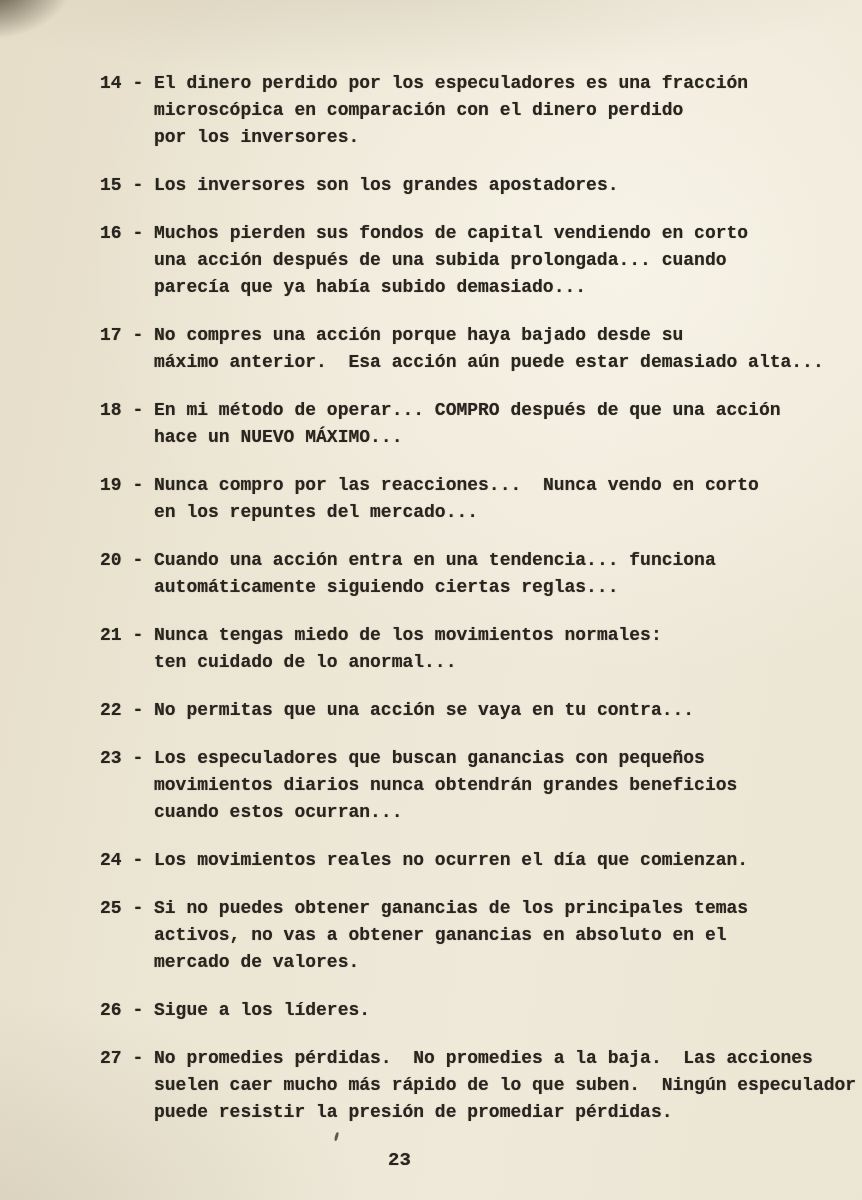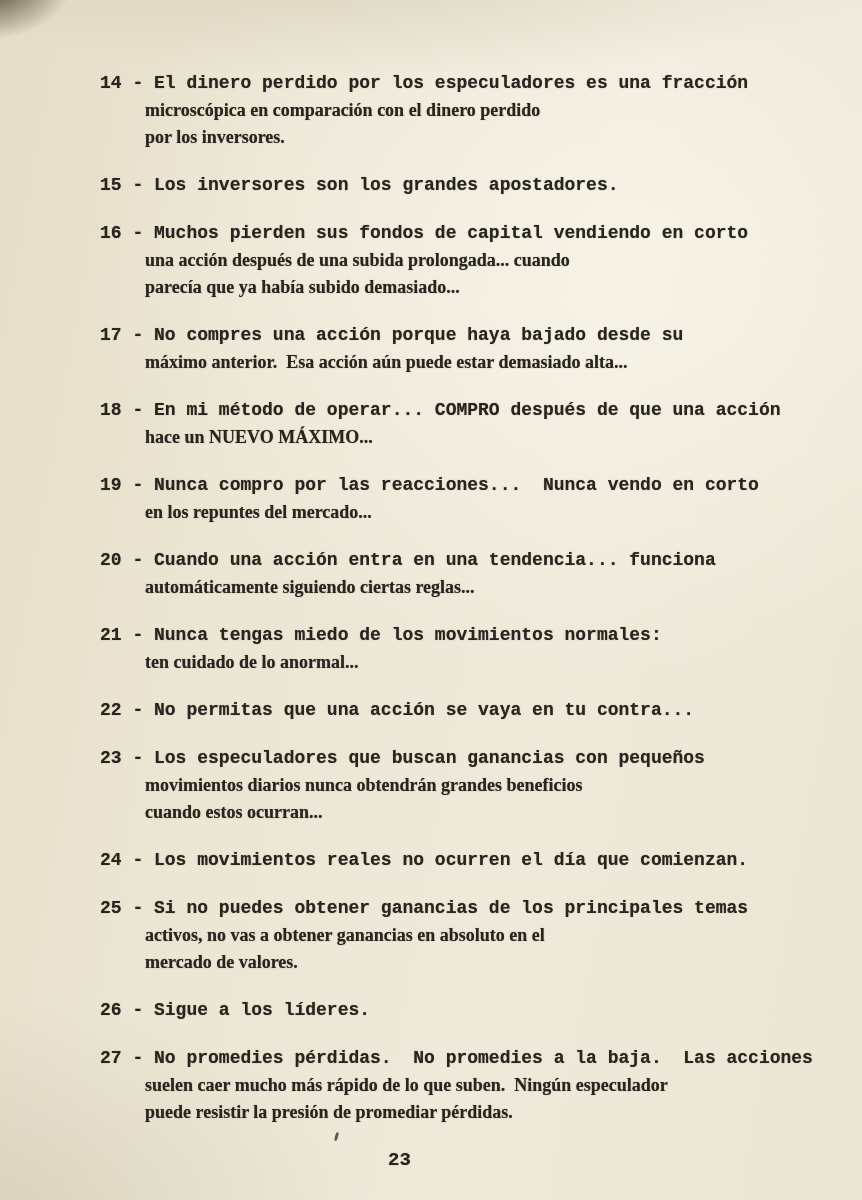--- a/index.html
+++ b/index.html
@@ -26,21 +26,21 @@
   .rules {
     font-size: 18px;
     line-height: 27px;
     font-weight: 700;
     white-space: pre;
     letter-spacing: 0;
     text-shadow: 0 0 1px rgba(42,37,30,0.55);
   }
   .item { margin-bottom: 21px; }
   .line { height: 27px; }
-  .line.cont { padding-left: 5ch; font-family: Liberation Serif, serif; }
+  .line.cont { padding-left: 5ch; }
   .pagenum {
     font-size: 19px;
     line-height: 27px;
     font-weight: 700;
     margin-top: 14px;
     padding-left: 288px;
     text-shadow: 0 0 1px rgba(42,37,30,0.55);
   }
   .ink-artifact {
     position: absolute;

